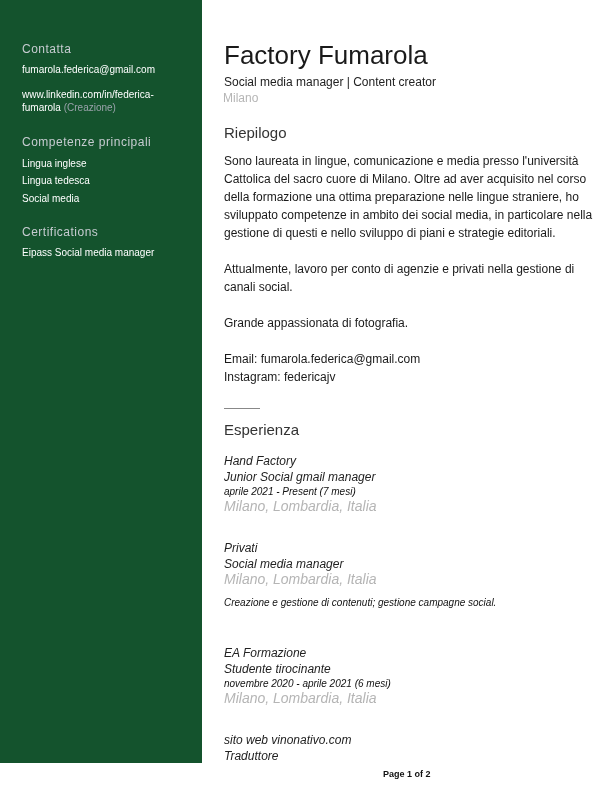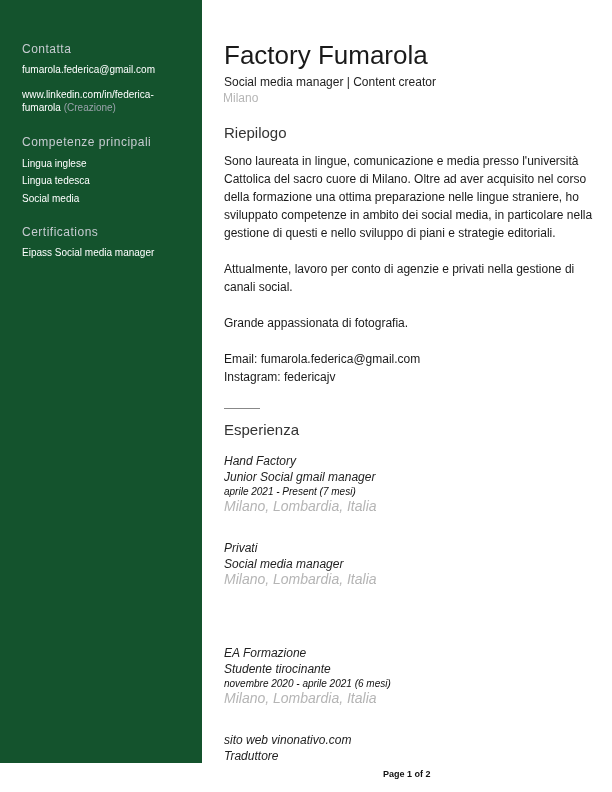--- a/index.html
+++ b/index.html
@@ -62,20 +62,21 @@
   <div class="job-co">Hand Factory</div>
   <div class="job-role">Junior Social gmail manager</div>
   <div class="job-dates">aprile 2021 - Present (7 mesi)</div>
   <div class="job-loc">Milano, Lombardia, Italia</div>
 </div>
 
 <div class="job" style="top:540px;">
   <div class="job-co">Privati</div>
   <div class="job-role">Social media manager</div>
   <div class="job-loc">Milano, Lombardia, Italia</div>
+  <div class="job-desc">Creazione e gestione di contenuti; gestione campagne social.</div>
 </div>
 
 <div class="job" style="top:645px;">
   <div class="job-co">EA Formazione</div>
   <div class="job-role">Studente tirocinante</div>
   <div class="job-dates">novembre 2020 - aprile 2021 (6 mesi)</div>
   <div class="job-loc">Milano, Lombardia, Italia</div>
 </div>
 
 <div class="job" style="top:732px;">

